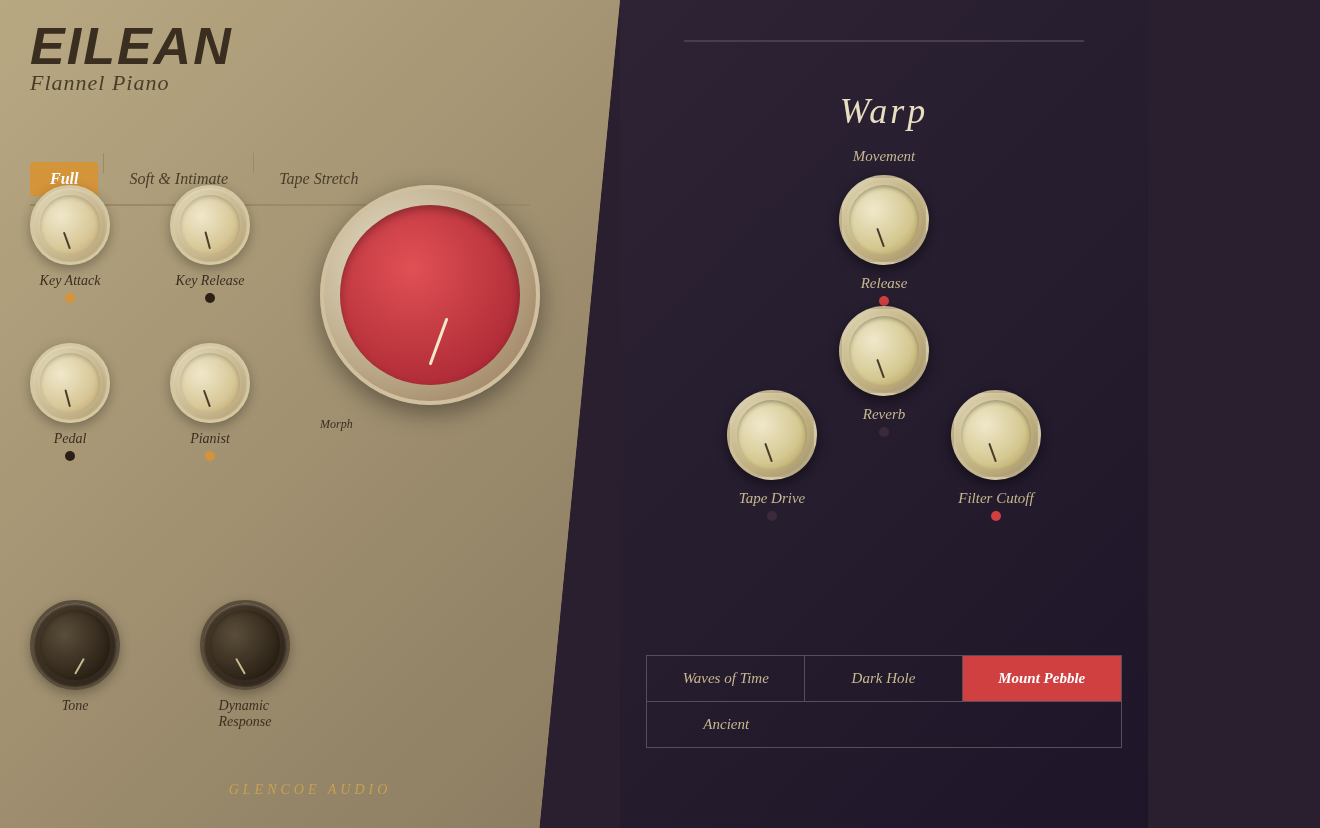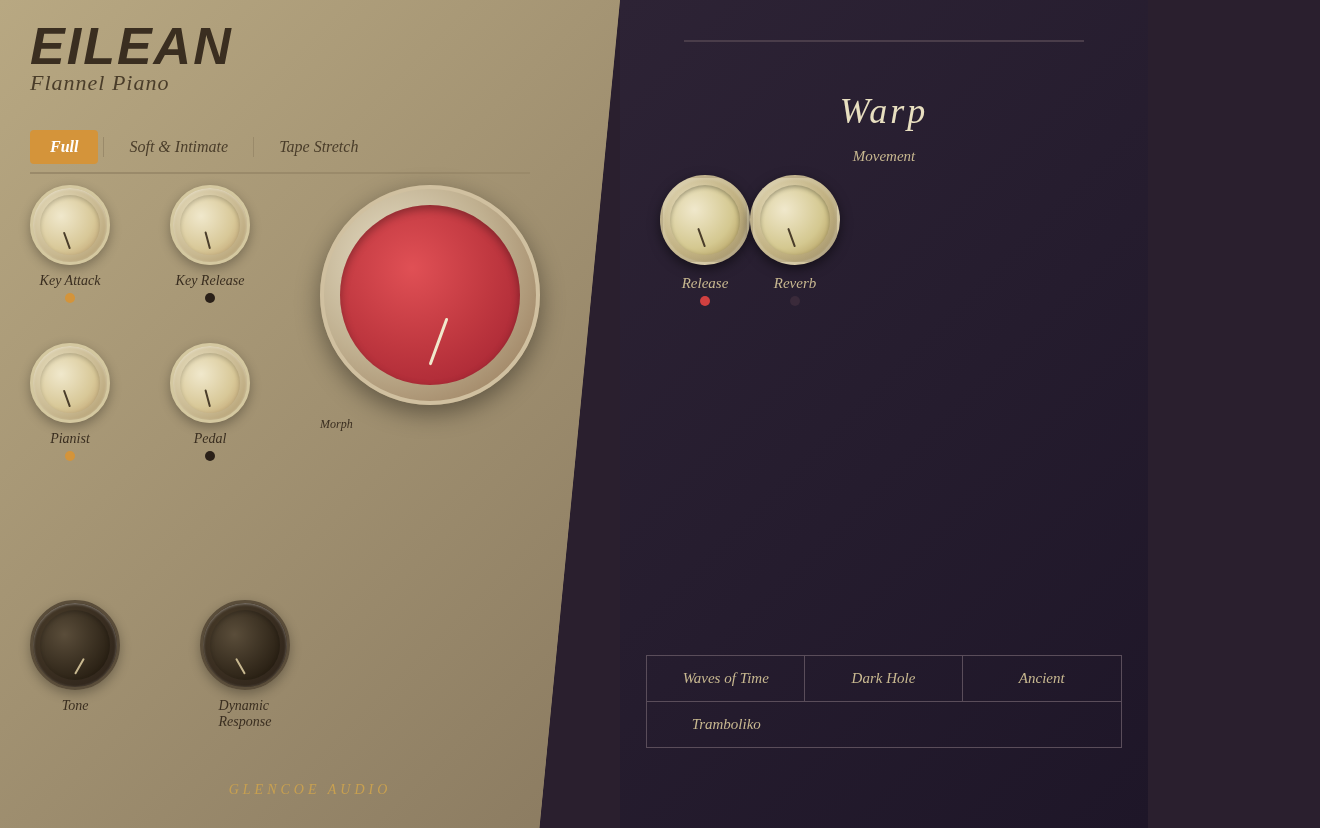--- a/index.html
+++ b/index.html
@@ -79,20 +79,21 @@
       padding-bottom: 8px;
       width: 500px;
     }
 
     .tab {
       padding: 8px 20px;
       cursor: pointer;
       font-size: 16px;
       color: #4a3d2a;
       font-style: italic;
+      margin-top: 32px;
     }
 
     .tab.active {
       background: #d4943a;
       color: #fff;
       border-radius: 4px;
       font-weight: bold;
     }
 
     .tab-divider {
@@ -412,35 +413,35 @@
             <div class="knob-indicator" style="transform: translateX(-50%) rotate(-15deg);"></div>
           </div>
         </div>
         <div class="knob-label">Key Release</div>
         <div class="knob-dot dark-dot"></div>
       </div>
 
       <div class="knob-wrapper">
         <div class="knob-outer">
           <div class="knob-inner">
-            <div class="knob-indicator" style="transform: translateX(-50%) rotate(-20deg);"></div>
-          </div>
-        </div>
-        <div class="knob-label">Pianist</div>
-        <div class="knob-dot"></div>
+            <div class="knob-indicator" style="transform: translateX(-50%) rotate(-15deg);"></div>
+          </div>
+        </div>
+        <div class="knob-label">Pedal</div>
+        <div class="knob-dot dark-dot"></div>
       </div>
 
       <div class="knob-wrapper">
         <div class="knob-outer">
           <div class="knob-inner">
-            <div class="knob-indicator" style="transform: translateX(-50%) rotate(-15deg);"></div>
-          </div>
-        </div>
-        <div class="knob-label">Pedal</div>
-        <div class="knob-dot dark-dot"></div>
+            <div class="knob-indicator" style="transform: translateX(-50%) rotate(-20deg);"></div>
+          </div>
+        </div>
+        <div class="knob-label">Pianist</div>
+        <div class="knob-dot"></div>
       </div>
     </div>
 
     <div class="morph-section">
       <div class="morph-outer">
         <div class="morph-inner">
           <div class="morph-indicator"></div>
         </div>
       </div>
       <div class="morph-label">Morph</div>
@@ -472,21 +473,21 @@
 
   <div class="right-panel">
 
     <div style="position:absolute;top:40px;left:50%;transform:translateX(-50%);text-align:center;text-decoration:underline;">
       <div class="warp-title">Warp</div>
       <div class="warp-title-line" style="position:relative;width:400px;height:2px;background:#4a3d4a;margin:0 auto;top:0;left:0;transform:none;"></div>
     </div>
 
     <div style="position:absolute;top:148px;left:50%;transform:translateX(-50%);font-size:15px;color:#c8b890;font-style:italic;">Movement</div>
 
-    <div style="position:absolute;top:175px;left:0;right:0;display:flex;justify-content:flex-start;padding:0 40px;">
+    <div style="position:absolute;top:175px;left:0;right:0;display:flex;justify-content:flex-start;padding:0 40px;flex-direction:column;">
 
       <div class="right-knob-wrapper">
         <div class="right-knob-outer">
           <div class="right-knob-inner">
             <div class="right-knob-indicator" style="transform: translateX(-50%) rotate(-20deg);"></div>
           </div>
         </div>
         <div class="right-knob-label">Release</div>
         <div class="movement-dot dot-red"></div>
       </div>
@@ -495,22 +496,44 @@
         <div class="right-knob-outer">
           <div class="right-knob-inner">
             <div class="right-knob-indicator" style="transform: translateX(-50%) rotate(-20deg);"></div>
           </div>
         </div>
         <div class="right-knob-label">Reverb</div>
         <div class="movement-dot dot-dark"></div>
       </div>
     </div>
 
+    <div style="position:absolute;top:390px;left:0;right:0;display:flex;justify-content:space-around;padding:0 40px;">
+
+      <div class="right-knob-wrapper">
+        <div class="right-knob-outer">
+          <div class="right-knob-inner">
+            <div class="right-knob-indicator" style="transform: translateX(-50%) rotate(-20deg);"></div>
+          </div>
+        </div>
+        <div class="right-knob-label">Tape Drive</div>
+        <div class="movement-dot dot-dark"></div>
+      </div>
+
+      <div class="right-knob-wrapper">
+        <div class="right-knob-outer">
+          <div class="right-knob-inner">
+            <div class="right-knob-indicator" style="transform: translateX(-50%) rotate(-20deg);"></div>
+          </div>
+        </div>
+        <div class="right-knob-label">Filter Cutoff</div>
+        <div class="movement-dot dot-red"></div>
+      </div>
+    </div>
 
     <div class="preset-grid">
       <div class="preset-cell">Waves of Time</div>
       <div class="preset-cell">Dark Hole</div>
+      <div class="preset-cell active">Mount Pebble</div>
       <div class="preset-cell">Ancient</div>
-      <div class="preset-cell">Tramboliko</div>
     </div>
 
   </div>
 </div>
 
 </body></html>

